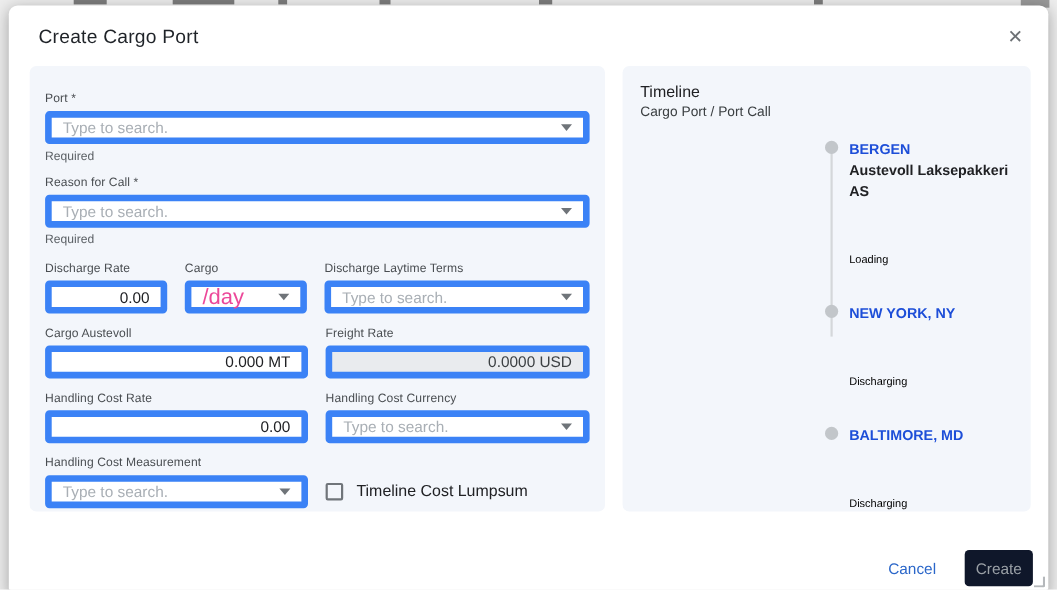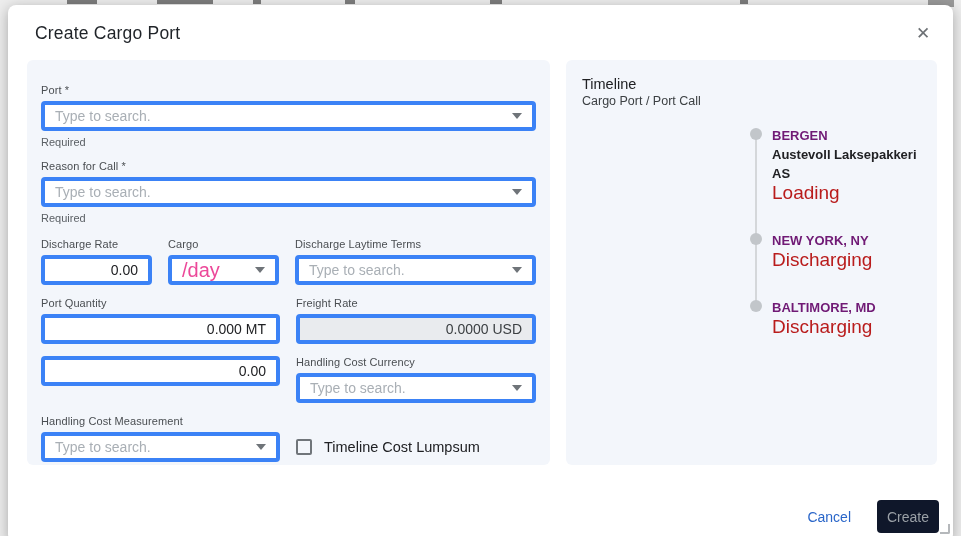--- a/index.html
+++ b/index.html
@@ -31,21 +31,21 @@
   
   .panel { position:absolute; top:55px; height:405px; background:#f3f6fb; border-radius:6px; }
   .panel-left  { left:19px;  width:523px; padding:24px 14px 14px 14px; }
   .panel-right { left:558px; width:371px; padding:16px 16px; }
 
   
   .fgroup { margin-bottom:12px; }
   .flabel { display:block; font-size:11px; color:#4a4e52; margin-bottom:5px; letter-spacing:.1px; }
   .field, .select-field, input.field {
     width:100%; height:30px; background:#ffffff;
-    border:4px solid #3b82f6; border-radius:4px;
+    border:6px solid #3b82f6; border-radius:4px;
     font-family:"Liberation Sans", sans-serif;
     font-size:14px; color:#202124; padding:0 10px; outline:none;
   }
   input.field::placeholder { color:#a9afb5; opacity:1; }
   input.num { text-align:right; }
   input.field:disabled, input.field.disabled { background:#e9ebee; color:#3c4043; }
   .helper { font-size:11px; color:#5b6065; margin-top:5px; }
   .select-field {
     display:flex; align-items:center; justify-content:space-between; cursor:pointer;
   }
@@ -69,23 +69,23 @@
   .checkbox-label { font-size:14.5px; color:#202124; }
 
   
   .tl-title { font-size:14.5px; color:#202124; margin-bottom:2px; }
   .tl-subtitle { font-size:12.5px; color:#3c4043; }
   .tl-entries { position:absolute; left:184px; top:66px; width:172px; }
   .tl-line { position:absolute; left:189px; top:74px; width:2px; height:172px; background:#d4d7da; }
   .tl-entry { display:flex; gap:10px; margin-bottom:29px; position:relative; }
   .tl-dot { width:12px; height:12px; border-radius:50%; background:#c2c6ca; margin-top:2px; flex:0 0 auto; }
   .tl-text { font-size:13px; line-height:19px; }
-  .tl-name { font-weight:bold; color:#701a75; }
+  .tl-name { font-weight:bold; color:#1d4ed8; }
   .tl-detail { font-weight:bold; color:#202124; }
-  .tl-activity { color:#b91c1c; font-size:19px; }
+  .tl-activity { color:#000000; font-size:10px;margin-top:44px; }
 
   
   .footer { position:absolute; right:14px; top:495px; display:flex; align-items:center; gap:14px; }
   .btn-cancel {
     background:none; border:none; color:#2a66c9; font-size:14px;
     font-family:"Liberation Sans", sans-serif; padding:8px 12px; cursor:pointer;
   }
   .btn-create {
     background:#0f172a; border:none; border-radius:4px; color:#9aa0a6;
     font-size:14px; font-family:"Liberation Sans", sans-serif;
@@ -151,31 +151,32 @@
         <label class="flabel">Discharge Laytime Terms</label>
         <div class="select-field">
           <span class="sel-placeholder">Type to search.</span>
           <span class="caret"></span>
         </div>
       </div>
     </div>
 
     <div class="row">
       <div class="col-half">
-        <label class="flabel">Port Quantity</label>
+        <label class="flabel">Cargo Austevoll</label>
         <input class="field num" value="0.000 MT" style="">
       </div>
       <div class="col-half2">
         <label class="flabel">Freight Rate</label>
         <input class="field num disabled" disabled="" value="0.0000 USD" style="">
       </div>
     </div>
 
     <div class="row">
       <div class="col-half">
+        <label class="flabel">Handling Cost Rate</label>
         <input class="field num" value="0.00" style="">
       </div>
       <div class="col-half2">
         <label class="flabel">Handling Cost Currency</label>
         <div class="select-field">
           <span class="sel-placeholder">Type to search.</span>
           <span class="caret"></span>
         </div>
       </div>
     </div>

